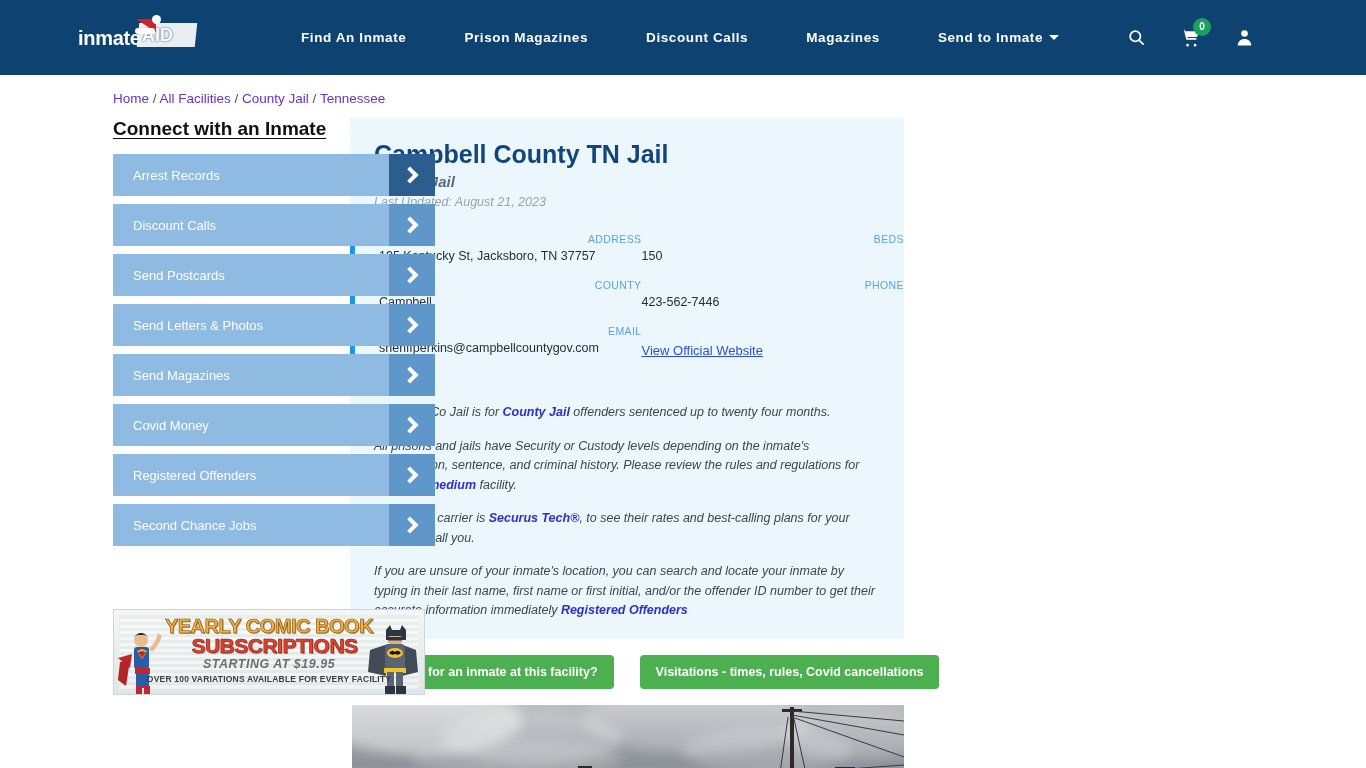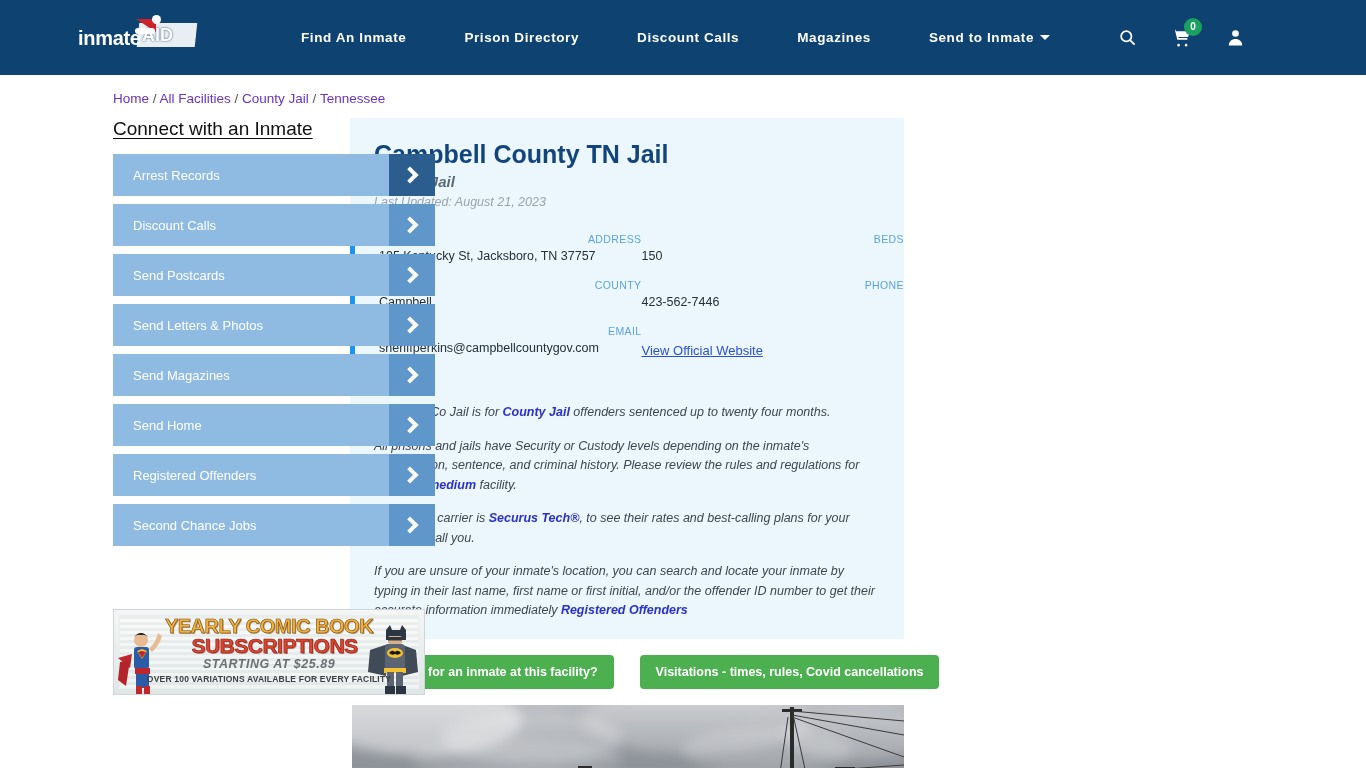--- a/index.html
+++ b/index.html
@@ -127,21 +127,21 @@
   .content-row {
     display: flex;
     margin-top: 12px;
   }
 
   
   .sidebar { width: 345px; padding-left: 113px; }
   .sidebar h2 {
     font-size: 19px;
     color: #111;
-    font-weight: normal;
+    font-weight: bold;
     text-decoration: underline;
     text-underline-offset: 3px;
     margin-bottom: 14px;
   }
   .side-btn {
     width: 322px; height: 42px;
     background: #8fbbe3;
     display: flex; align-items: center;
     margin-bottom: 8px;
     cursor: pointer;
@@ -342,21 +342,21 @@
     <span class="logo-aid">AID</span>
     <span class="logo-hat">
       <span class="cone"></span>
       <span class="brim"></span>
       <span class="ball"></span>
     </span>
   </div>
 
   <div class="nav-links">
     <a class="nav-link">Find An Inmate</a>
-    <a class="nav-link">Prison Directory</a>
+    <a class="nav-link">Prison Magazines</a>
     <a class="nav-link">Discount Calls</a>
     <a class="nav-link">Magazines</a>
     <a class="nav-link dropdown">
       <span>Send to Inmate</span>
       <span class="caret"></span>
     </a>
   </div>
 
   <div class="nav-icons">
     <div class="icon-btn">
@@ -415,21 +415,21 @@
             <i class="chev"></i>
           </span>
       </div>
       <div class="side-btn">
         <span class="label">Send Magazines</span>
         <span class="arrow-box">
             <i class="chev"></i>
           </span>
       </div>
       <div class="side-btn">
-        <span class="label">Send Home</span>
+        <span class="label">Covid Money</span>
         <span class="arrow-box">
             <i class="chev"></i>
           </span>
       </div>
       <div class="side-btn">
         <span class="label">Registered Offenders</span>
         <span class="arrow-box">
             <i class="chev"></i>
           </span>
       </div>
@@ -469,21 +469,21 @@
           <path d="M23 29 q3 -4 6 -1 q3 -3 6 1 q-3 3 -6 1 q-3 2 -6 -1z" fill="#16181c"></path>
           <rect x="18" y="44" width="22" height="5" fill="#f2c230"></rect>
           <rect x="21" y="48" width="7" height="20" fill="#5a6472"></rect>
           <rect x="30" y="48" width="7" height="20" fill="#5a6472"></rect>
           <rect x="19" y="62" width="10" height="8" fill="#2b3642"></rect>
           <rect x="30" y="62" width="10" height="8" fill="#2b3642"></rect>
         </svg>
 
         <div class="ad-title1">YEARLY COMIC BOOK</div>
         <div class="ad-title2">SUBSCRIPTIONS</div>
-        <div class="ad-sub">STARTING AT $25.89</div>
+        <div class="ad-sub">STARTING AT $19.95</div>
         <div class="ad-foot">OVER 100 VARIATIONS AVAILABLE FOR EVERY FACILITY</div>
       </div>
     </div>
 
     <div class="main">
 
       <div class="facility-card">
         <div class="facility-title">Campbell County TN Jail</div>
         <div class="facility-sub">County Jail</div>
         <div class="facility-updated">Last Updated: August 21, 2023</div>

